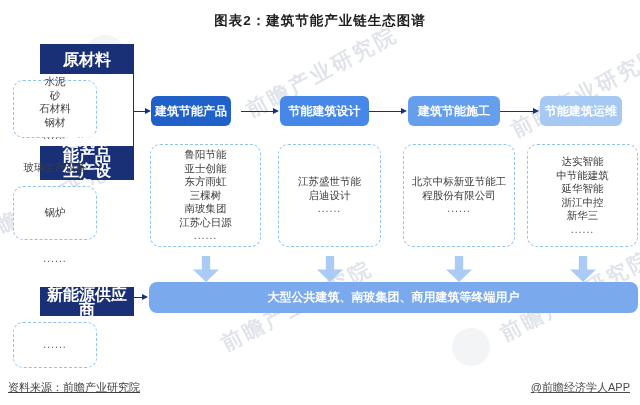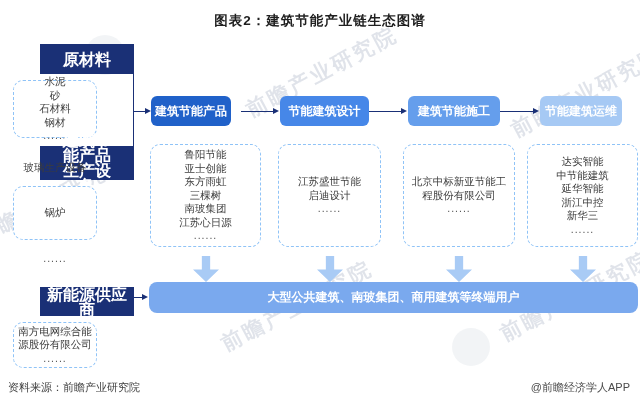--- a/index.html
+++ b/index.html
@@ -40,21 +40,21 @@
 
   
   .block-arrow{position:absolute;width:26px;height:26px;background:#a9cbf5;
      clip-path:polygon(34% 0,66% 0,66% 52%,100% 52%,50% 100%,0 52%,34% 52%);}
 
   
   .wm{position:absolute;color:#9aa6bb;opacity:.30;font-size:21px;font-weight:bold;
       letter-spacing:3px;transform:rotate(-28deg);white-space:nowrap;pointer-events:none;}
   .wm-circle{position:absolute;border-radius:50%;background:#c6cbd6;opacity:.22;pointer-events:none;}
 
-  .footer{position:absolute;top:380px;font-size:11px;color:#3f3f3f;}
+  .footer{position:absolute;top:380px;font-size:11px;color:#3f3f3f;text-decoration:underline;}
   .footer.left{left:8px;}
   .footer.right{right:10px;text-align:right;color:#4a4a4a;}
 </style>
 </head>
 <body>
 
 <div id="canvas">
 
   <div class="wm" style="left:238px;top:58px;">前瞻产业研究院</div>
   <div class="wm" style="left:-32px;top:185px;">前瞻产业研究院</div>
@@ -81,21 +81,20 @@
 
   <div class="dashed" style="left:13px;top:186px;width:84px;height:54px;gap:32px;">
     <div class="line">玻璃生产设备</div>
     <div class="line">锅炉</div>
     <div class="line dots">......</div>
   </div>
 
   <div class="navy" style="left:8px;top:287px;width:94px;height:29px;">新能源供应商</div>
 
   <div class="dashed" style="left:13px;top:322px;width:84px;height:46px;">
-    <div class="line">南方电网综合能源股份有限公司</div>
     <div class="line dots">......</div>
   </div>
 
   <div class="hline" style="left:102px;top:58px;width:32px;"></div>
   <div class="hline" style="left:102px;top:162px;width:32px;"></div>
   <div class="vline" style="left:133px;top:58px;height:105px;"></div>
   <div class="hline" style="left:133px;top:111px;width:13px;"></div>
   <div class="ah" style="left:145px;top:108px;"></div>
 
   <div class="chain" style="left:151px;top:96px;width:80px;height:30px;background:#2061c9;">建筑节能产品</div>

